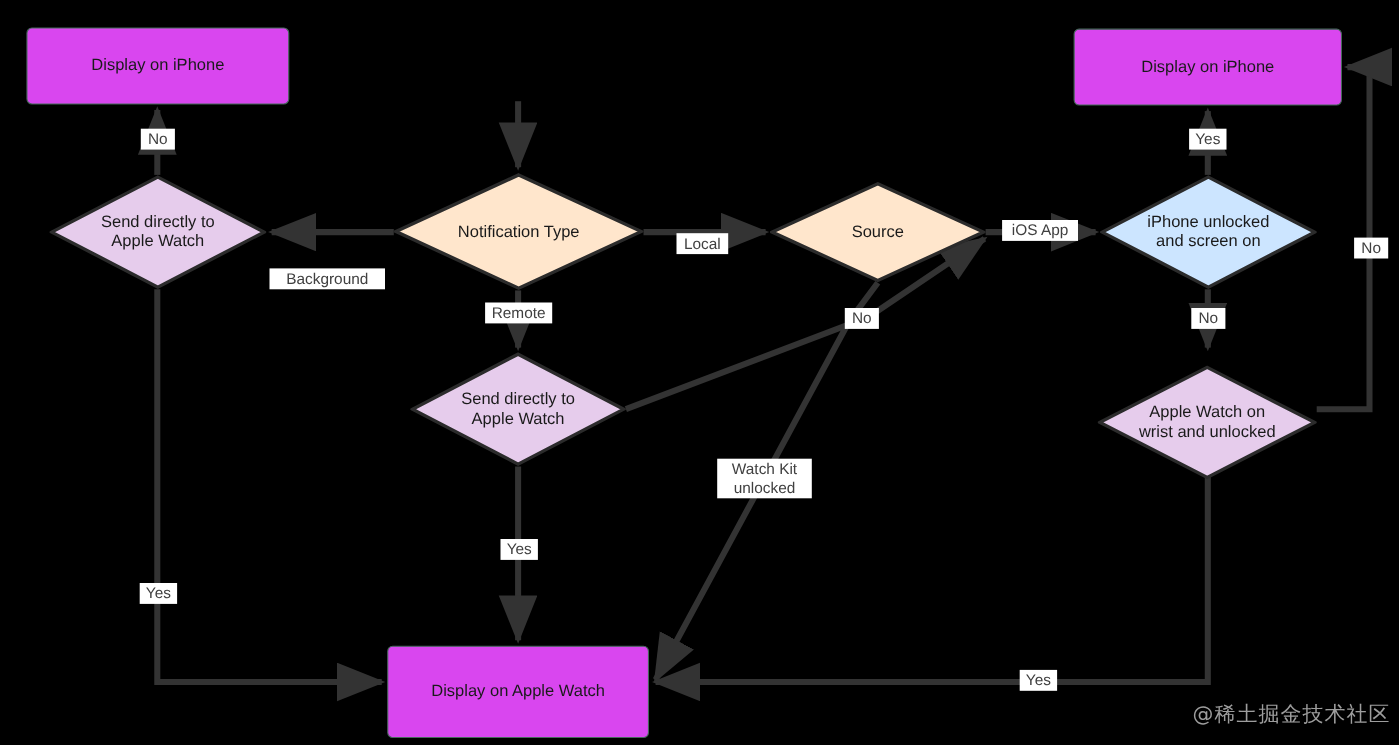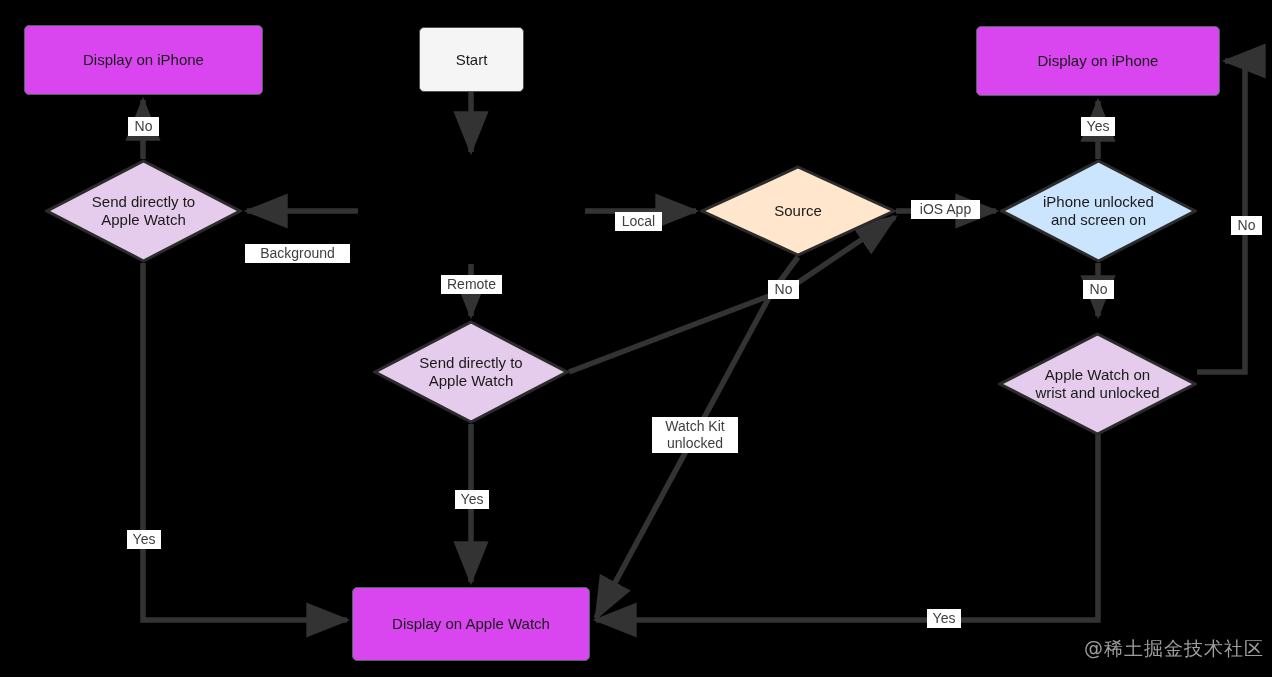--- a/index.html
+++ b/index.html
@@ -130,24 +130,27 @@
   </div>
 
   <div class="node node-diamond" style="left:45px; top:159px; width:197px; height:104px;">
     <svg class="diamond-shape" viewBox="0 0 197 104" preserveAspectRatio="none">
       <polygon points="98.5,2 195,52 98.5,102 2,52" fill="#e6ccec" stroke="#2b2b2b" stroke-width="3"></polygon>
     </svg>
     <span class="diamond-label" style="white-space:pre-line;">Send directly to
 Apple Watch</span>
   </div>
 
-  <div class="node node-box white" style="left:419px; top:27px; width:105px; height:65px;">
-    <span>Start</span>
-  </div>
-
+
+  <div class="node node-diamond" style="left:358px; top:157px; width:227px; height:107px;">
+    <svg class="diamond-shape" viewBox="0 0 227 107" preserveAspectRatio="none">
+      <polygon points="113.5,2 225,53.5 113.5,105 2,53.5" fill="#ffe6cc" stroke="#2b2b2b" stroke-width="3"></polygon>
+    </svg>
+    <span class="diamond-label" style="white-space:pre-line;">Notification Type</span>
+  </div>
 
   <div class="node node-diamond" style="left:373px; top:320px; width:196px; height:104px;">
     <svg class="diamond-shape" viewBox="0 0 196 104" preserveAspectRatio="none">
       <polygon points="98,2 194,52 98,102 2,52" fill="#e6ccec" stroke="#2b2b2b" stroke-width="3"></polygon>
     </svg>
     <span class="diamond-label" style="white-space:pre-line;">Send directly to
 Apple Watch</span>
   </div>
 
   <div class="node node-diamond" style="left:700px; top:165px; width:196px; height:92px;">
@@ -170,21 +173,21 @@
   </div>
 
   <div class="node node-diamond" style="left:998px; top:332px; width:199px; height:104px;">
     <svg class="diamond-shape" viewBox="0 0 199 104" preserveAspectRatio="none">
       <polygon points="99.5,2 197,52 99.5,102 2,52" fill="#e6ccec" stroke="#2b2b2b" stroke-width="3"></polygon>
     </svg>
     <span class="diamond-label" style="white-space:pre-line;">Apple Watch on
 wrist and unlocked</span>
   </div>
 
-  <div class="node node-box green" style="left:352px; top:587px; width:238px; height:74px;">
+  <div class="node node-box green" style="left:352px; top:587px; width:238px; height:84px;">
     <span>Display on Apple Watch</span>
   </div>
 
   <div class="edge-label" style="left:128px; top:117px; width:31px;">No</div>
 
   <div class="edge-label" style="left:245px; top:200px; width:105px;margin-top:44px;">Background</div>
 
   <div class="edge-label" style="left:441px; top:275px; width:61px;">Remote</div>
 
   <div class="edge-label" style="left:615px; top:212px; width:47px;">Local</div>

